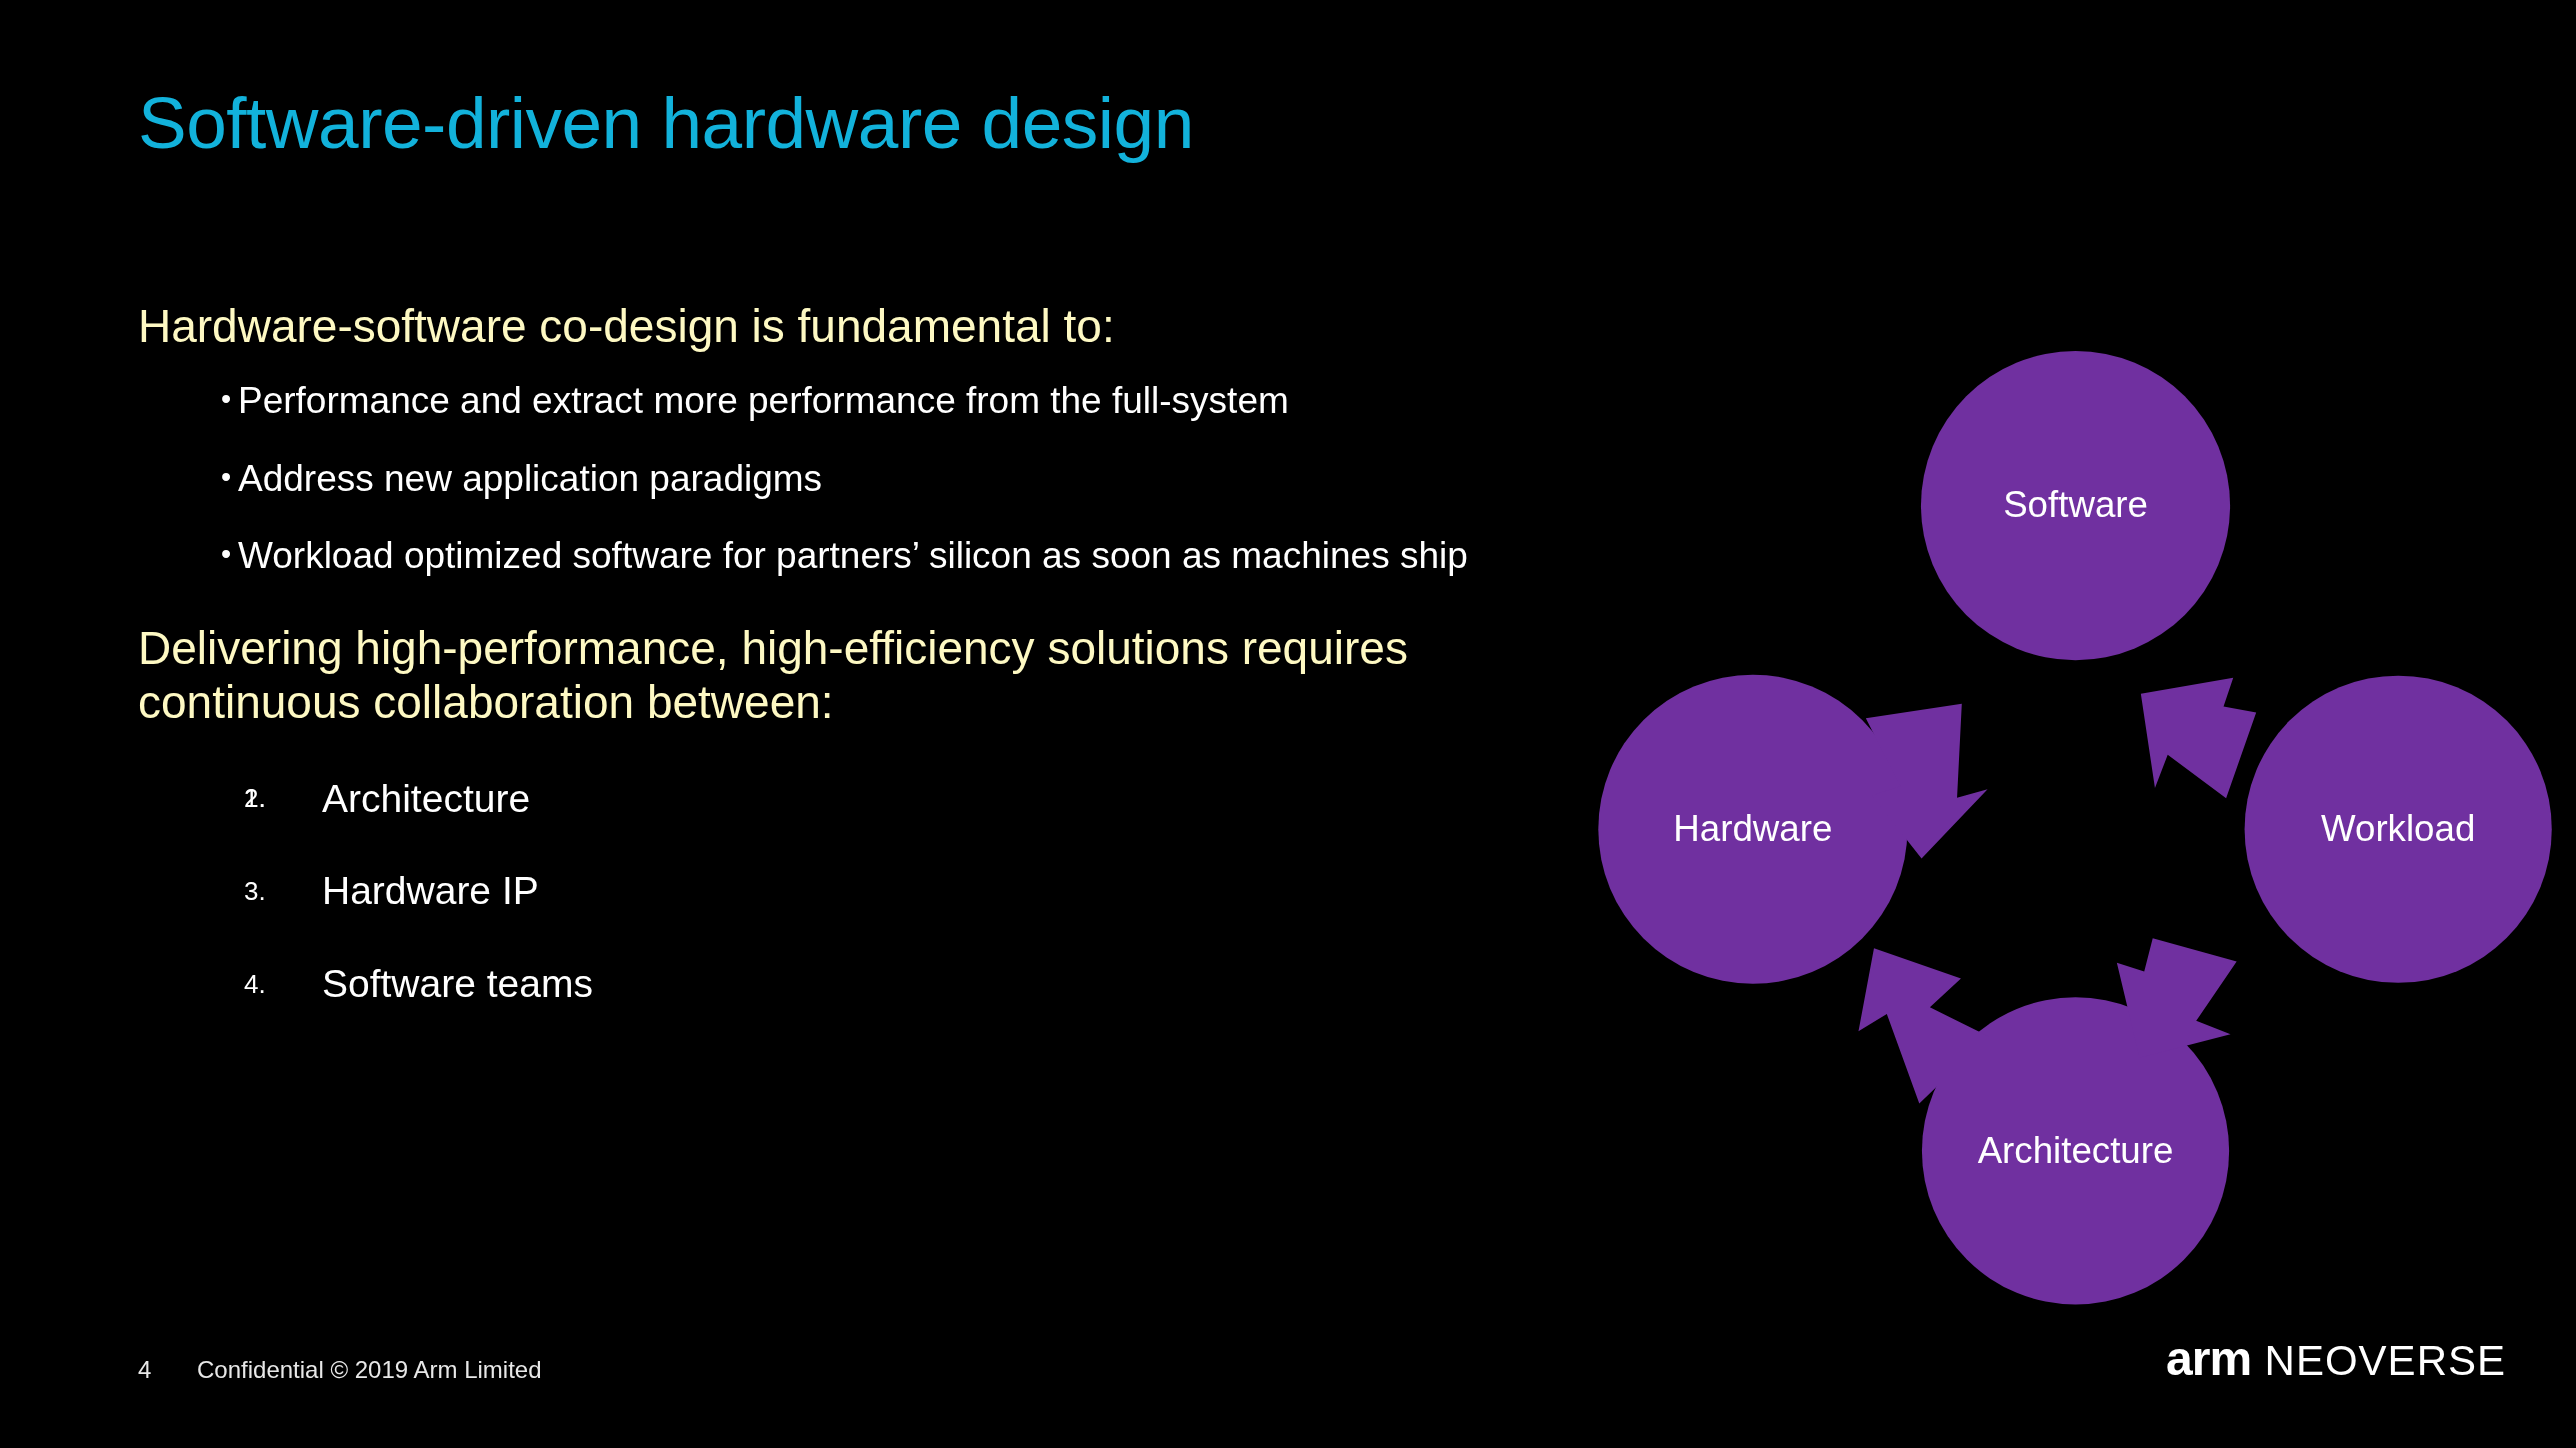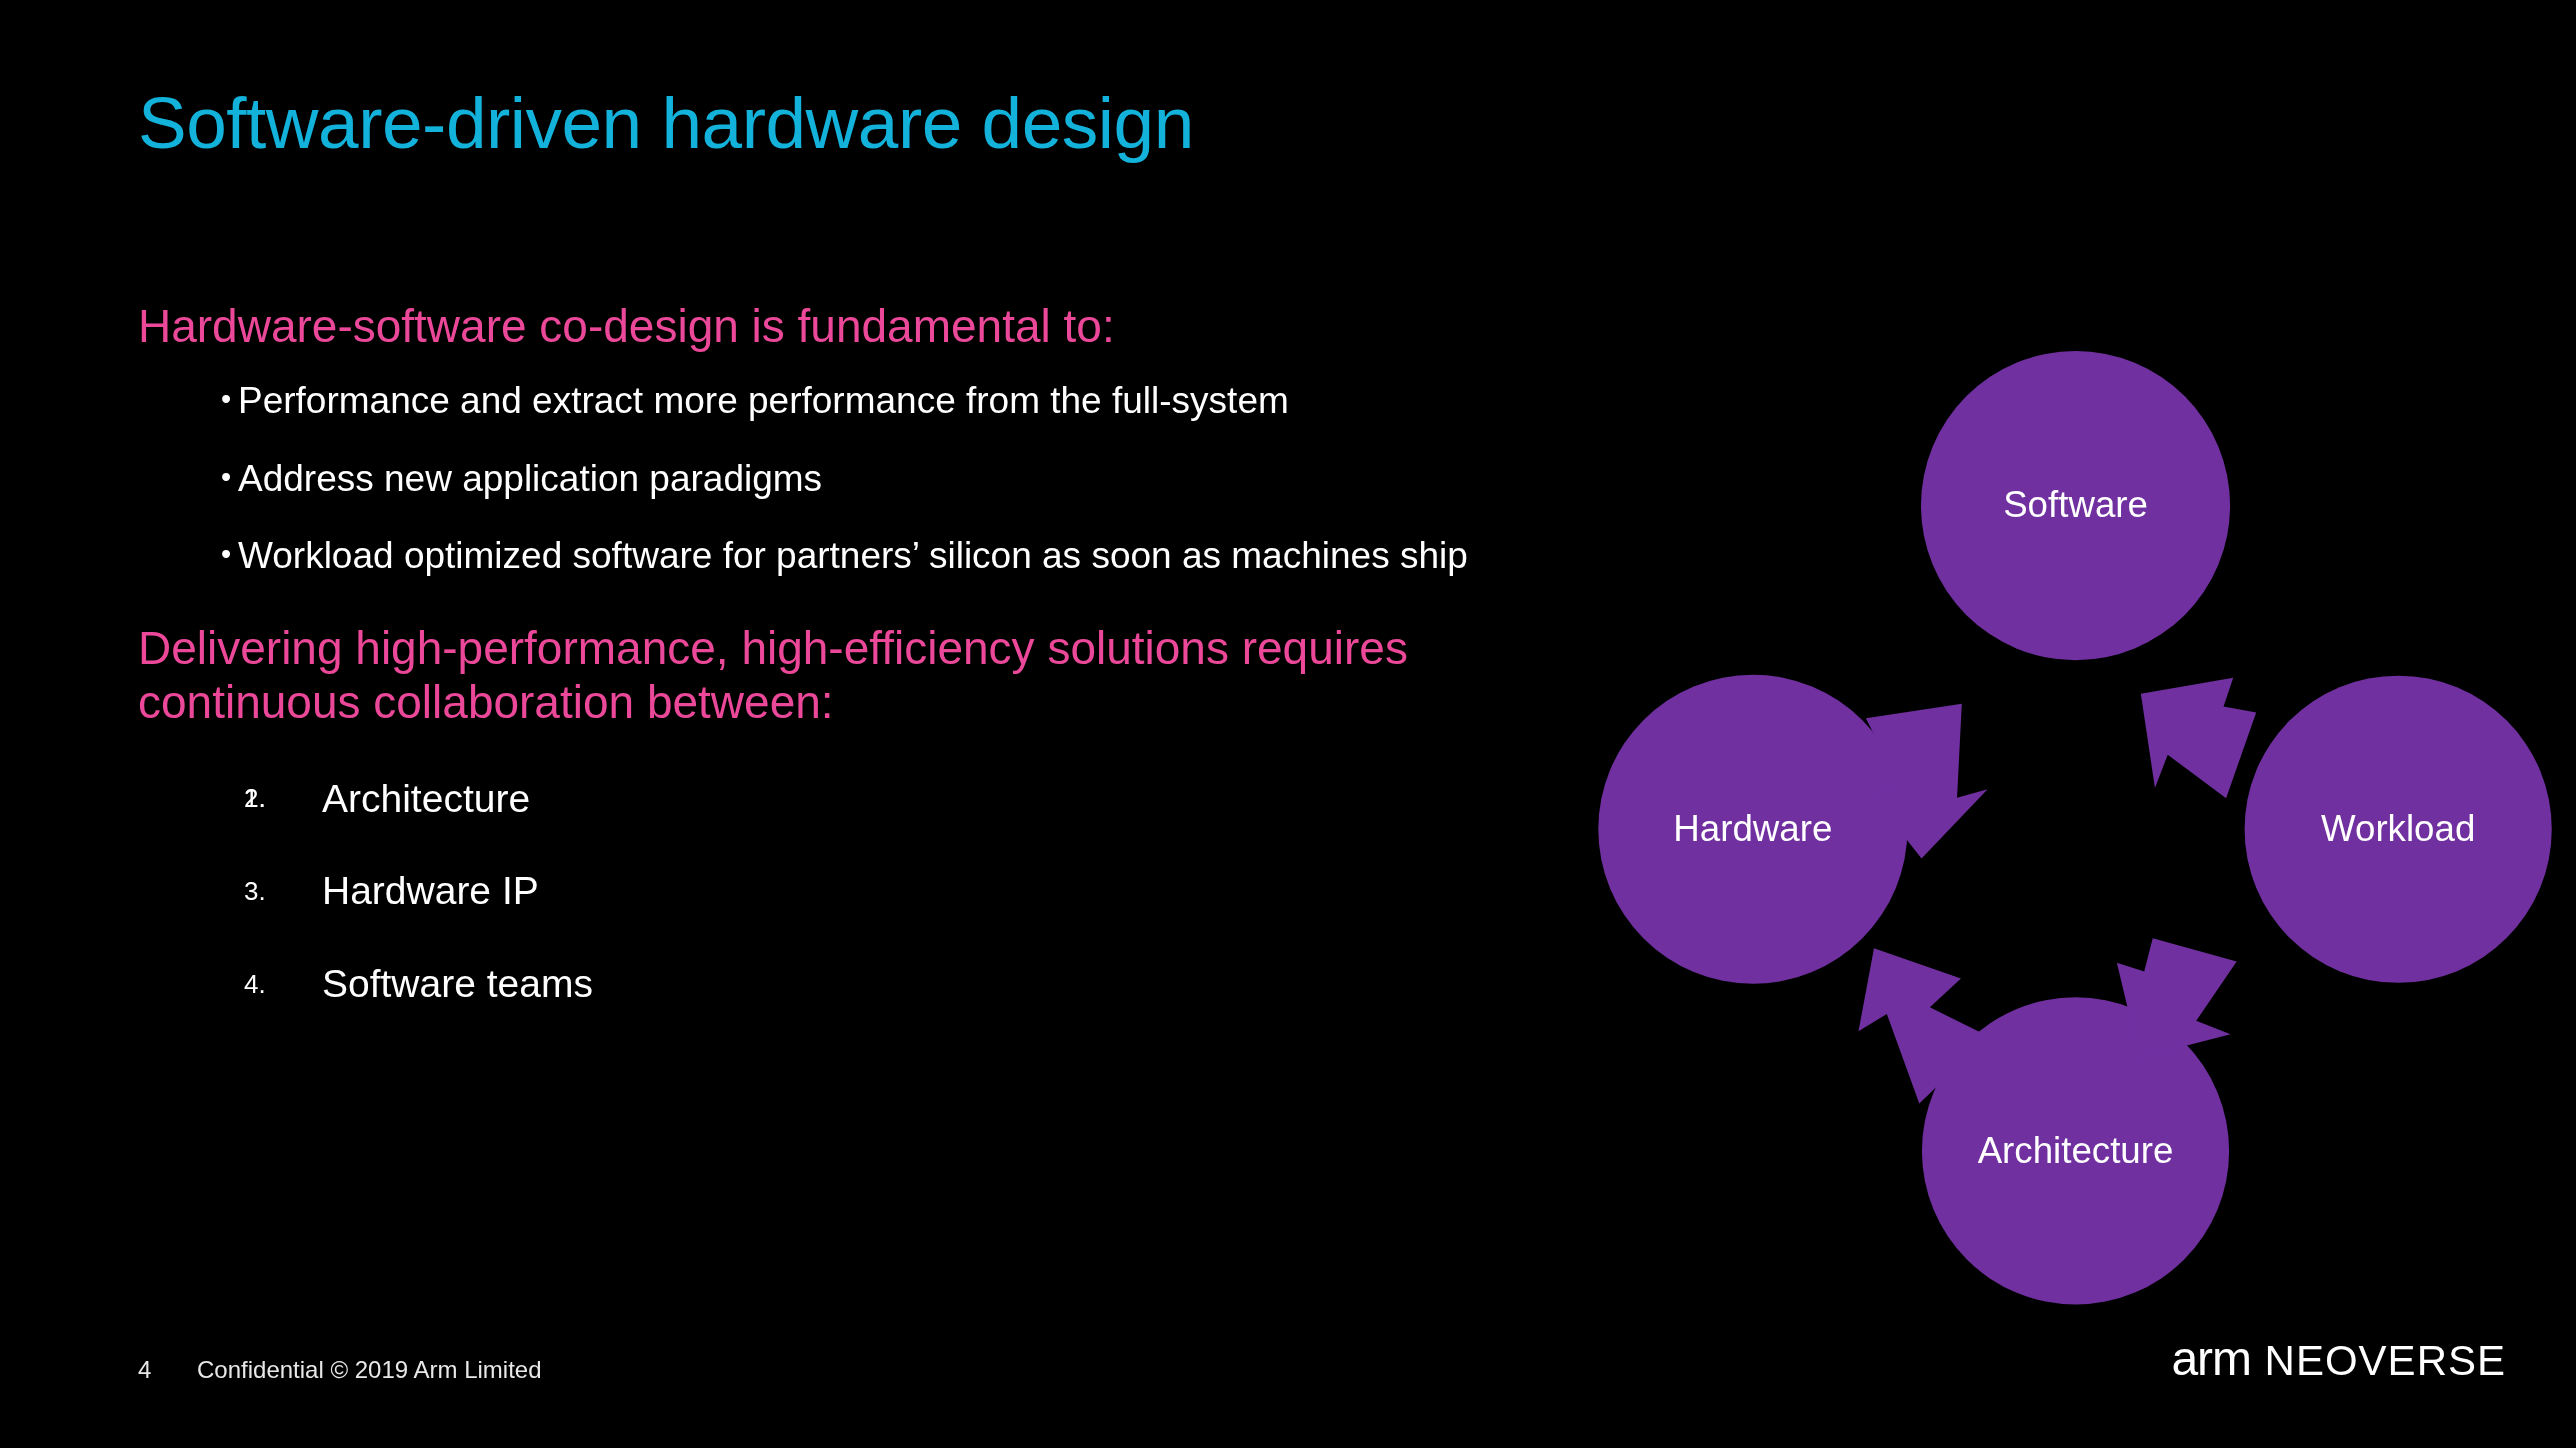--- a/index.html
+++ b/index.html
@@ -37,21 +37,21 @@
     left: 104px;
     top: 299px;
     width: 1449px;
     color: #FFFFFF;
   }
 
   .lead {
     font-size: 46px;
     font-weight: 400;
     line-height: 1.18;
-    color: #ec4899;
+    color: #fef9c3;
     margin: 0;
   }
   .lead.second {
     margin-top: 42px;
   }
 
   .bullet-list {
     margin: 25px 0 0 0;
     padding: 0;
     list-style: none;
@@ -134,21 +134,21 @@
     position: absolute;
     right: 104px;
     top: 1335px;
     display: flex;
     align-items: baseline;
     gap: 13.5px;
     color: #FFFFFF;
   }
   .logo .logo-arm {
     font-size: 48px;
-    font-weight: 400;
+    font-weight: 700;
     letter-spacing: -1px;
     line-height: 1;
   }
   .logo .logo-neoverse {
     font-size: 42px;
     font-weight: 300;
     letter-spacing: 1px;
     line-height: 1;
   }
 </style>

